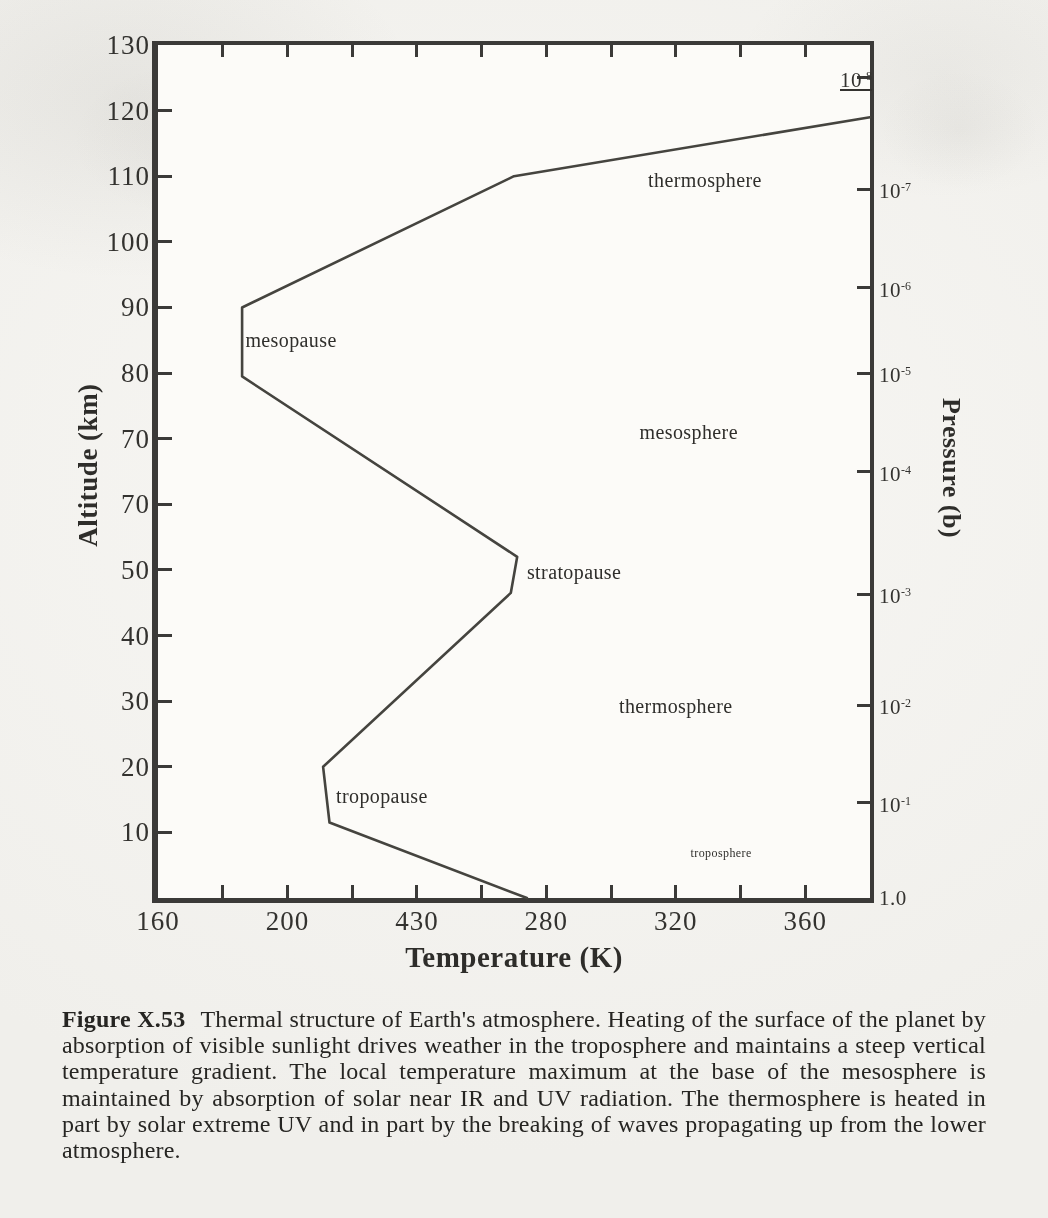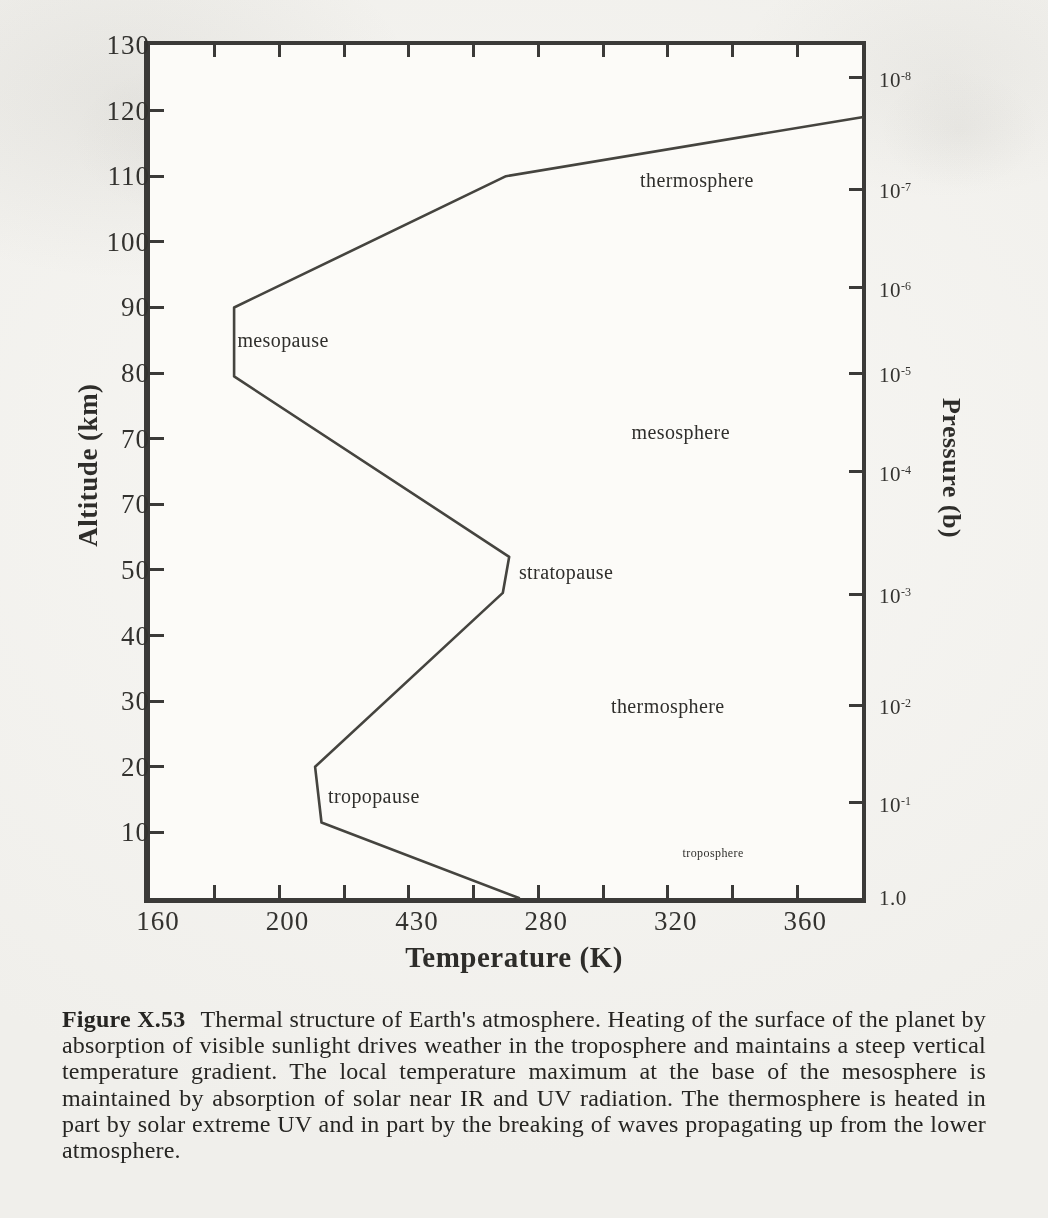--- a/index.html
+++ b/index.html
@@ -11,21 +11,21 @@
   }
   .page{
     position:relative;width:1048px;height:1218px;
     background:
       radial-gradient(ellipse 420px 260px at 12% 8%, rgba(120,118,110,0.10), rgba(0,0,0,0) 70%),
       radial-gradient(ellipse 300px 180px at 90% 6%, rgba(120,118,110,0.07), rgba(0,0,0,0) 70%),
       radial-gradient(ellipse 900px 700px at 50% 40%, #f8f7f4, #f0efeb 95%);
     color:#2e2d2b;
   }
   .plot{
-    position:absolute;left:144px;top:41px;
+    position:absolute;left:152px;top:41px;
     width:712px;height:853px;
     border-style:solid;border-color:#3b3a38;
     border-width:4px 4px 5px 6px;
     background:#fcfbf8;
   }
   .plot svg{position:absolute;left:0;top:0;overflow:visible;}
   .tick{position:absolute;background:#3b3a38;}
   .tick-xb{width:3px;height:13px;bottom:0;}
   .tick-xt{width:3px;height:12px;top:0;}
   .tick-yl{left:0;width:14px;height:3px;}
@@ -151,21 +151,21 @@
       <div class="ylab" style="right: 898px; top: 373.077px;">80</div>
       <div class="ylab" style="right: 898px; top: 438.692px;">70</div>
       <div class="ylab" style="right: 898px; top: 504.308px;">70</div>
       <div class="ylab" style="right: 898px; top: 569.923px;">50</div>
       <div class="ylab" style="right: 898px; top: 635.538px;">40</div>
       <div class="ylab" style="right: 898px; top: 701.154px;">30</div>
       <div class="ylab" style="right: 898px; top: 766.769px; margin-left: 45px;">20</div>
       <div class="ylab" style="right: 898px; top: 832.385px;">10</div>
     </div>
   <div id="p-axis-labels">
-      <div class="plab" style="left: 879px; top: 77.8077px;"><span>10</span><sup>-8</sup></div>
+      <div class="plab" style="left: 840px; top: 77.8077px; text-decoration: underline;"><span>10</span><sup>-8</sup></div>
       <div class="plab" style="left: 879px; top: 189.354px;"><span>10</span><sup>-7</sup></div>
       <div class="plab" style="left: 879px; top: 287.777px;"><span>10</span><sup>-6</sup></div>
       <div class="plab" style="left: 879px; top: 373.077px;"><span>10</span><sup>-5</sup></div>
       <div class="plab" style="left: 879px; top: 471.5px;"><span>10</span><sup>-4</sup></div>
       <div class="plab" style="left: 879px; top: 594.201px;"><span>10</span><sup>-3</sup></div>
       <div class="plab" style="left: 879px; top: 705.091px; text-align: center;"><span>10</span><sup>-2</sup></div>
       <div class="plab" style="left: 879px; top: 802.858px;"><span>10</span><sup>-1</sup></div>
       <div class="plab" style="left: 879px; top: 898px;"><span>1.0</span></div>
     </div>
 

